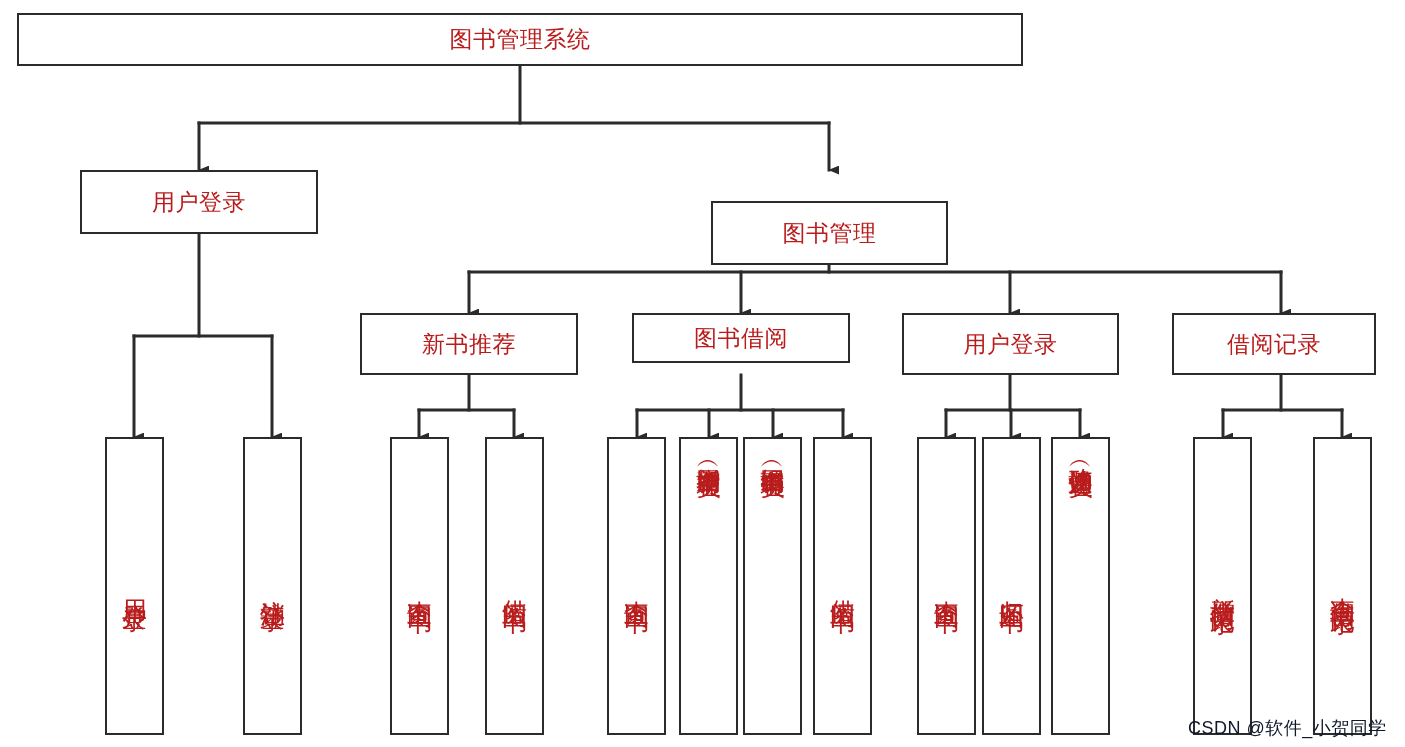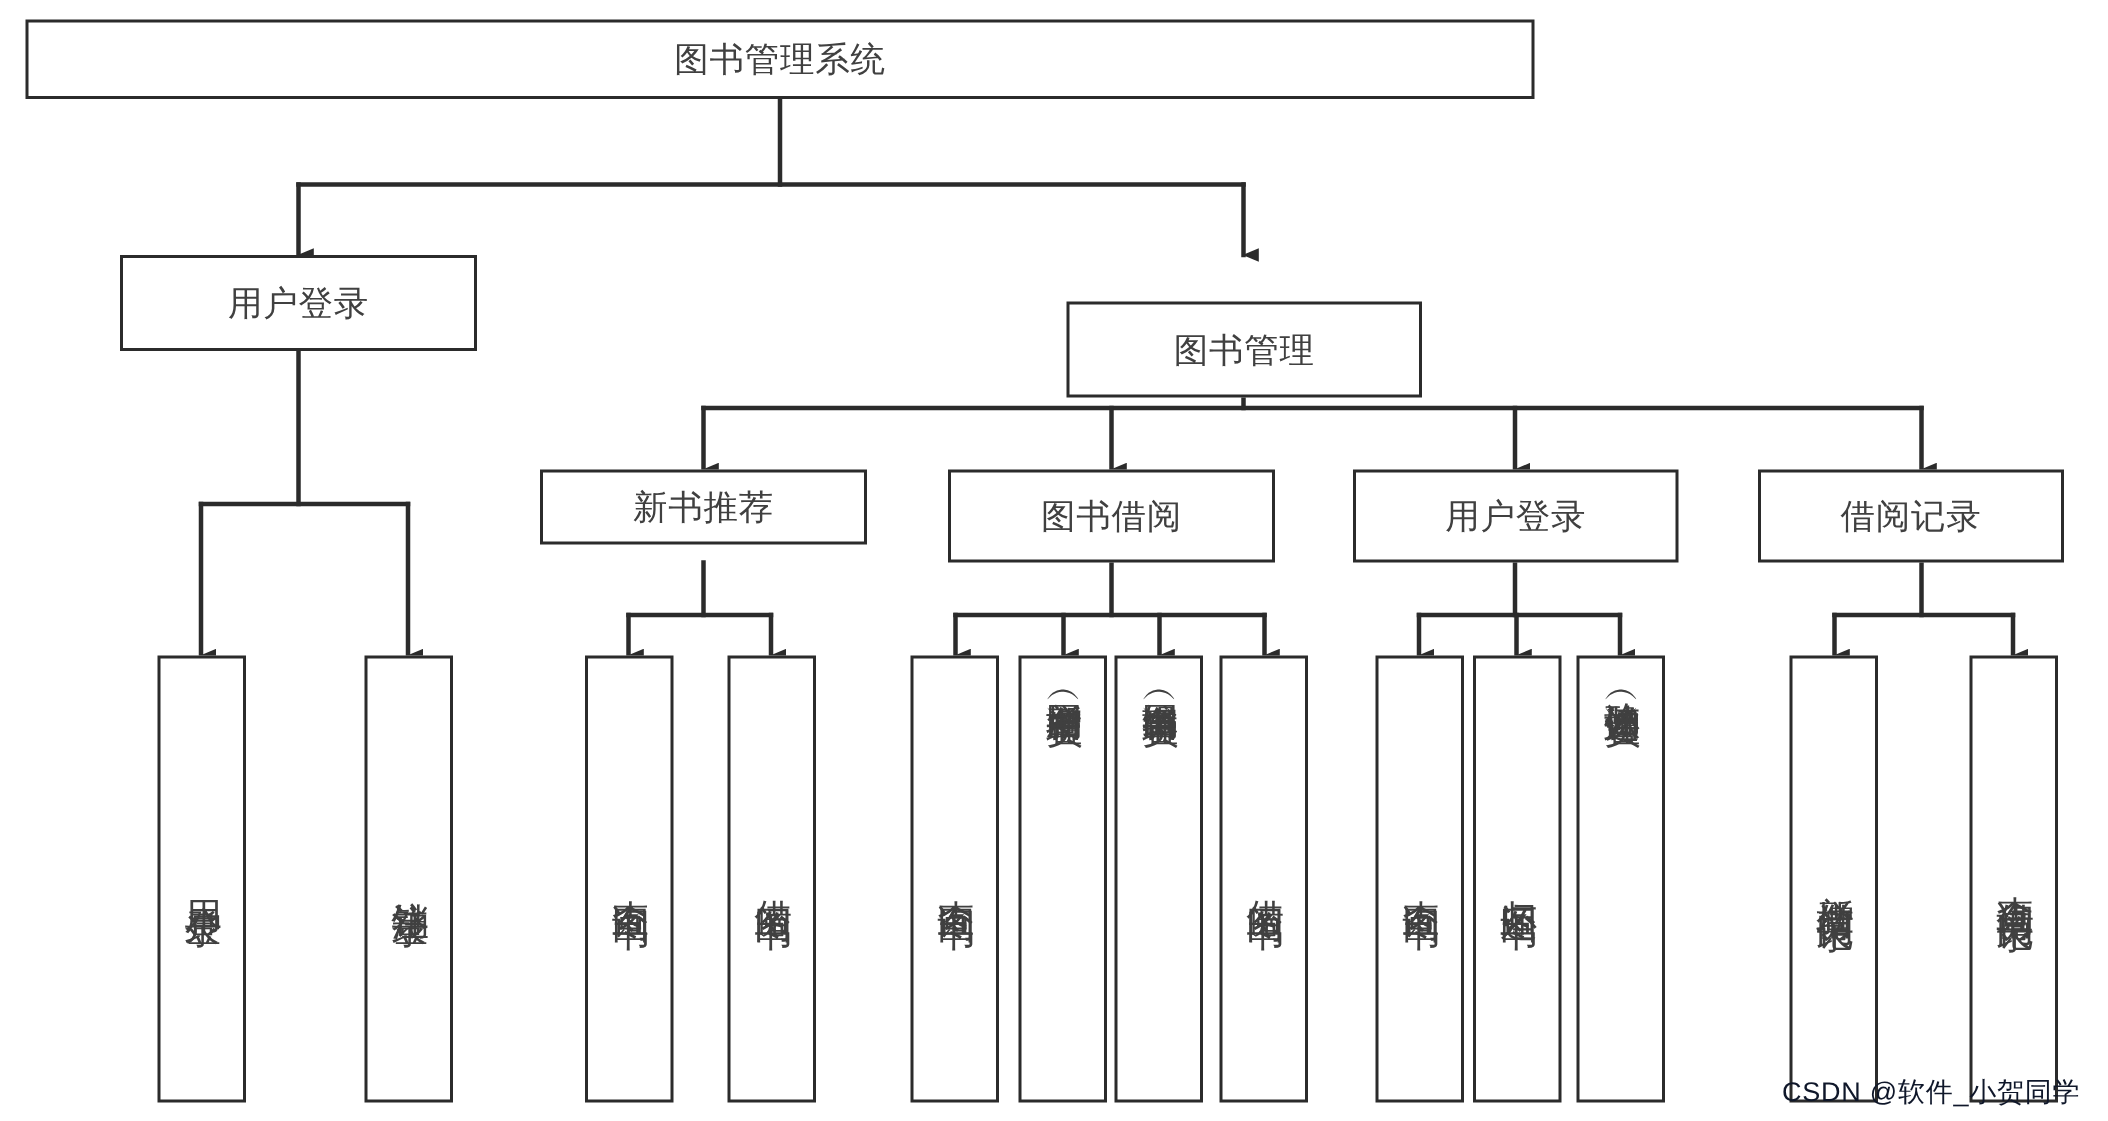--- a/index.html
+++ b/index.html
@@ -30,21 +30,21 @@
     box-sizing: border-box;
     border: 2px solid #2b2b2b;
     background: #ffffff;
     display: flex;
     align-items: center;
     justify-content: center;
     color: #3a3a3a;
     overflow: hidden;
   }
   .node-label {
-    color: #404040;
+    color: #b91c1c;
     line-height: 1.08;
     text-align: center;
     white-space: pre;
   }
   
   .node.horiz .node-label {
     font-size: 23px;
     letter-spacing: 0.5px;
   }
   #node-root .node-label { font-size: 23px; }
@@ -140,25 +140,25 @@
   </div>
 
   <div class="node horiz" style="left:80px; top:170px; width:238px; height:64px;">
     <span class="node-label">用户登录</span>
   </div>
 
   <div class="node horiz" style="left:711px; top:170px; width:237px; height:64px;margin-top:31px;">
     <span class="node-label">图书管理</span>
   </div>
 
-  <div class="node horiz" style="left:360px; top:313px; width:218px; height:50px;">
+  <div class="node horiz" style="left:360px; top:313px; width:218px; height:62px;">
     <span class="node-label">新书推荐</span>
   </div>
 
-  <div class="node horiz" style="left:632px; top:313px; width:218px; height:62px;">
+  <div class="node horiz" style="left:632px; top:313px; width:218px; height:50px;">
     <span class="node-label">图书借阅</span>
   </div>
 
   <div class="node horiz" style="left:902px; top:313px; width:217px; height:62px;">
     <span class="node-label">用户登录</span>
   </div>
 
   <div class="node horiz" style="left:1172px; top:313px; width:204px; height:62px;">
     <span class="node-label">借阅记录</span>
   </div>

